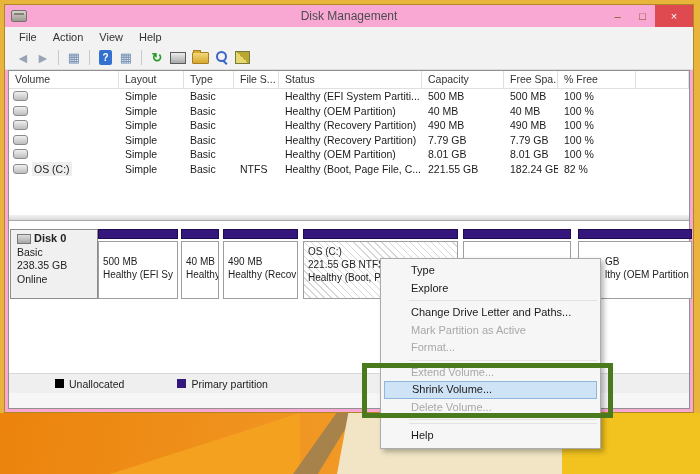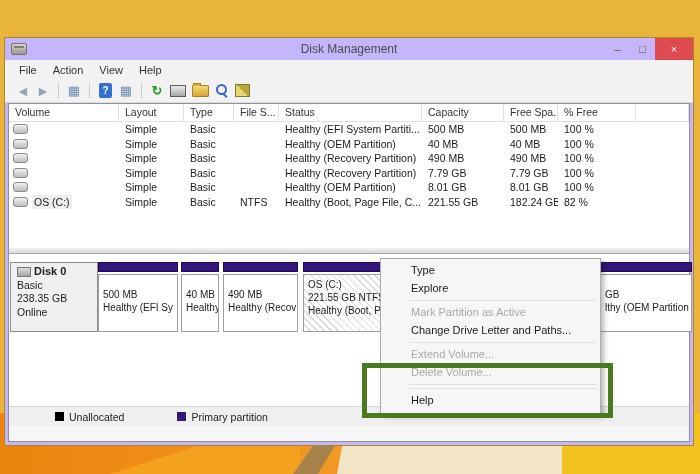--- a/index.html
+++ b/index.html
@@ -12,21 +12,21 @@
   
   .wallpaper { position:absolute; left:0; top:413px; width:700px; height:61px; overflow:hidden; }
   .wp-base  { position:absolute; inset:0; background:linear-gradient(100deg,#eb830c,#f29b28 55%,#ee8f1b); }
   .wp-facet { position:absolute; left:110px; top:0; width:190px; height:100%; background:#f5a120; clip-path:polygon(100% 0,100% 100%,0 100%); }
   .wp-olive { position:absolute; left:293px; top:0; width:62px; height:100%; background:#a7834b; clip-path:polygon(70% 0,100% 0,40% 100%,0 100%); }
   .wp-cream { position:absolute; left:337px; top:0; width:226px; height:100%; background:#f1e5c6; clip-path:polygon(5% 0,100% 0,100% 100%,0 100%); }
   .wp-yellow{ position:absolute; left:562px; top:0; right:0; height:100%; background:#f2c31e; }
 
   
   .window { position:absolute; left:4px; top:4px; width:690px; height:409px;
-            background:#c4b5fd; border:1px solid #ad8824; box-sizing:border-box; z-index:10;margin-top:33px; }
+            background:#f9a8d4; border:1px solid #ad8824; box-sizing:border-box; z-index:10; }
   .titlebar { height:22px; display:flex; align-items:center; position:relative; }
   .app-icon { width:14px; height:10px; margin-left:6px; border:1px solid #76716a; border-radius:2px;
               background:linear-gradient(#d6d3cd,#9d9890); position:relative; z-index:2; }
   .app-icon::after { content:""; position:absolute; left:2px; top:2px; right:2px; height:2px; background:#847f77; }
   .win-title { position:absolute; left:0; right:0; text-align:center; font-size:12px; color:#4c4c4c; }
   .controls { margin-left:auto; display:flex; align-items:stretch; height:22px; position:relative; z-index:2; }
   .ctl { width:25px; text-align:center; line-height:22px; font-size:11px; color:#6b5416; }
   .ctl.close { width:38px; background:#de4a4f; color:#fff; font-size:11px; }
 
   
@@ -326,24 +326,26 @@
           </span>
         </div>
       <div class="bottom-strip" data-name="status-strip"></div>
     </div>
   </div>
 
   <div class="context-menu" id="context-menu" data-name="context-menu">
       <div class="cm-item" data-name="context-menu-item-open">Type</div>
       <div class="cm-item" data-name="context-menu-item-explore">Explore</div>
       <div class="cm-sep" data-name="context-menu-separator"></div>
+      <div class="cm-item" data-name="context-menu-item-change-drive-letter-and-paths">Change Drive Letter and Paths...</div>
       <div class="cm-item disabled" data-name="context-menu-item-mark-partition-as-active">Mark Partition as Active</div>
-      <div class="cm-item" data-name="context-menu-item-change-drive-letter-and-paths">Change Drive Letter and Paths...</div>
+      <div class="cm-item disabled" data-name="context-menu-item-format">Format...</div>
       <div class="cm-sep" data-name="context-menu-separator"></div>
       <div class="cm-item disabled" data-name="context-menu-item-extend-volume">Extend Volume...</div>
+      <div class="cm-item highlighted" data-name="context-menu-item-shrink-volume">Shrink Volume...</div>
       <div class="cm-item disabled" data-name="context-menu-item-delete-volume">Delete Volume...</div>
       <div class="cm-sep" data-name="context-menu-separator"></div>
       <div class="cm-sep" data-name="context-menu-separator"></div>
       <div class="cm-item" data-name="context-menu-item-help">Help</div>
     </div>
   <div class="green-box" data-name="shrink-volume-highlight-box"></div>
 
 </div>
 
 </body></html>

